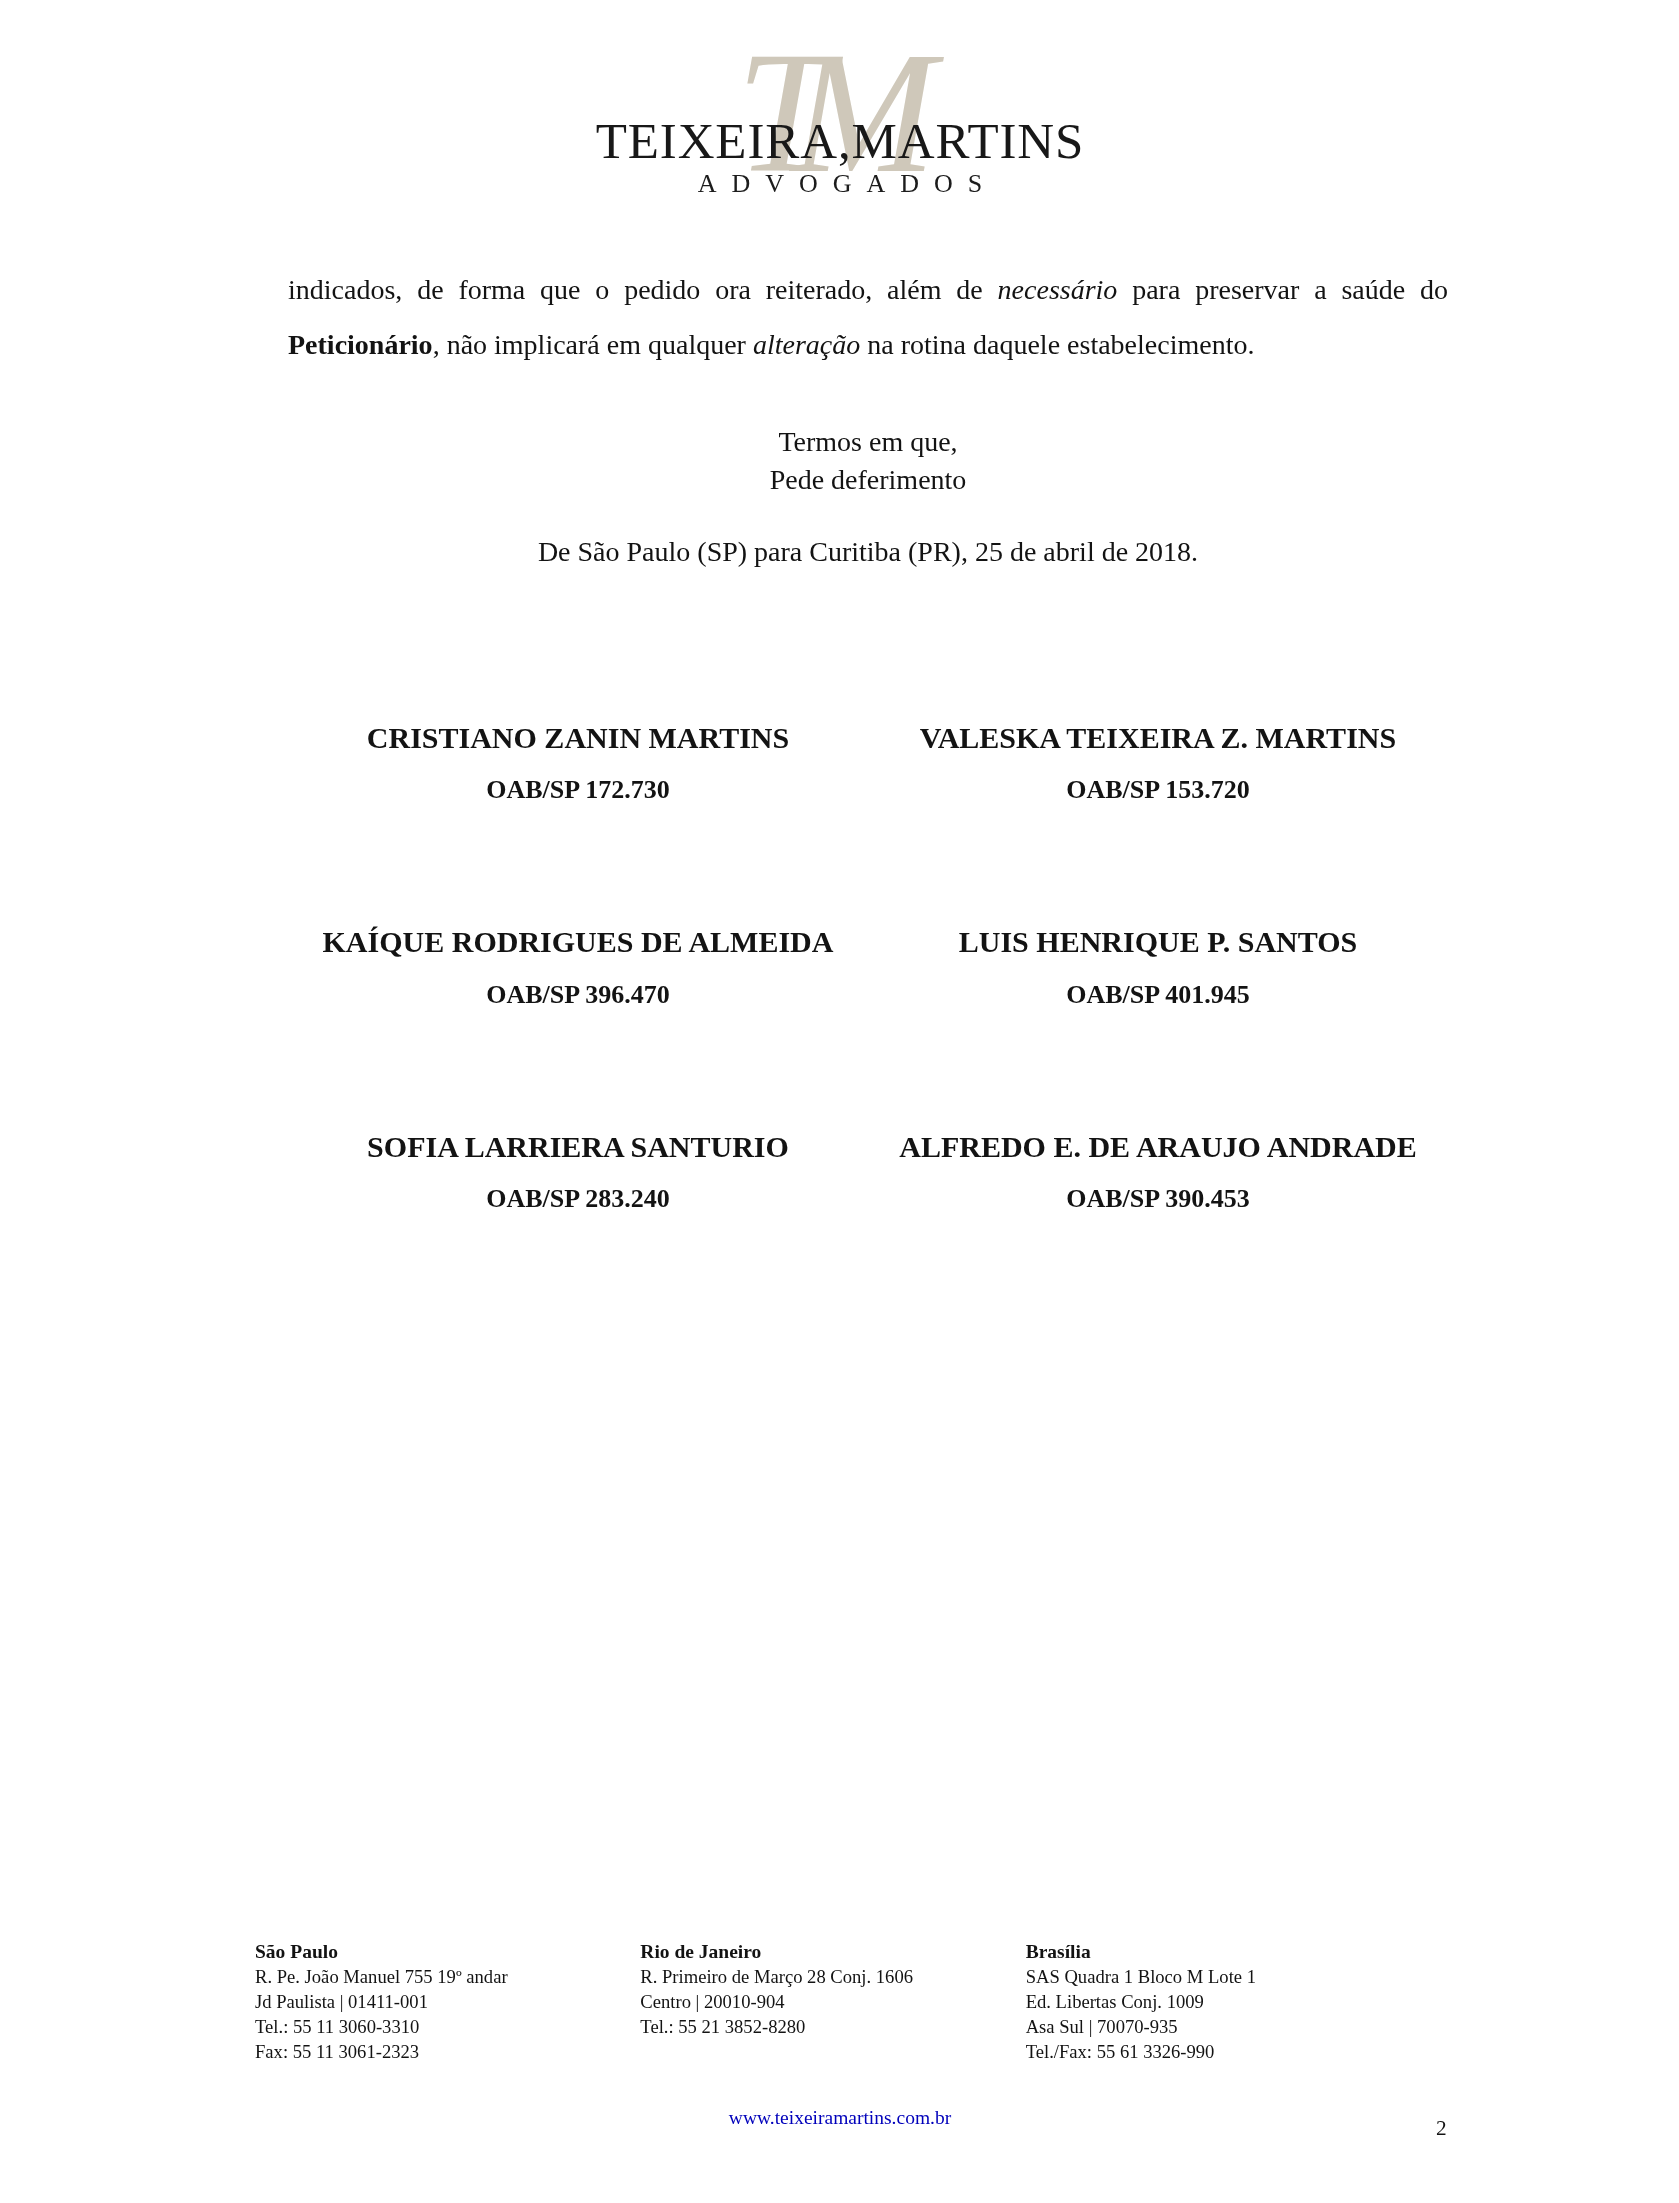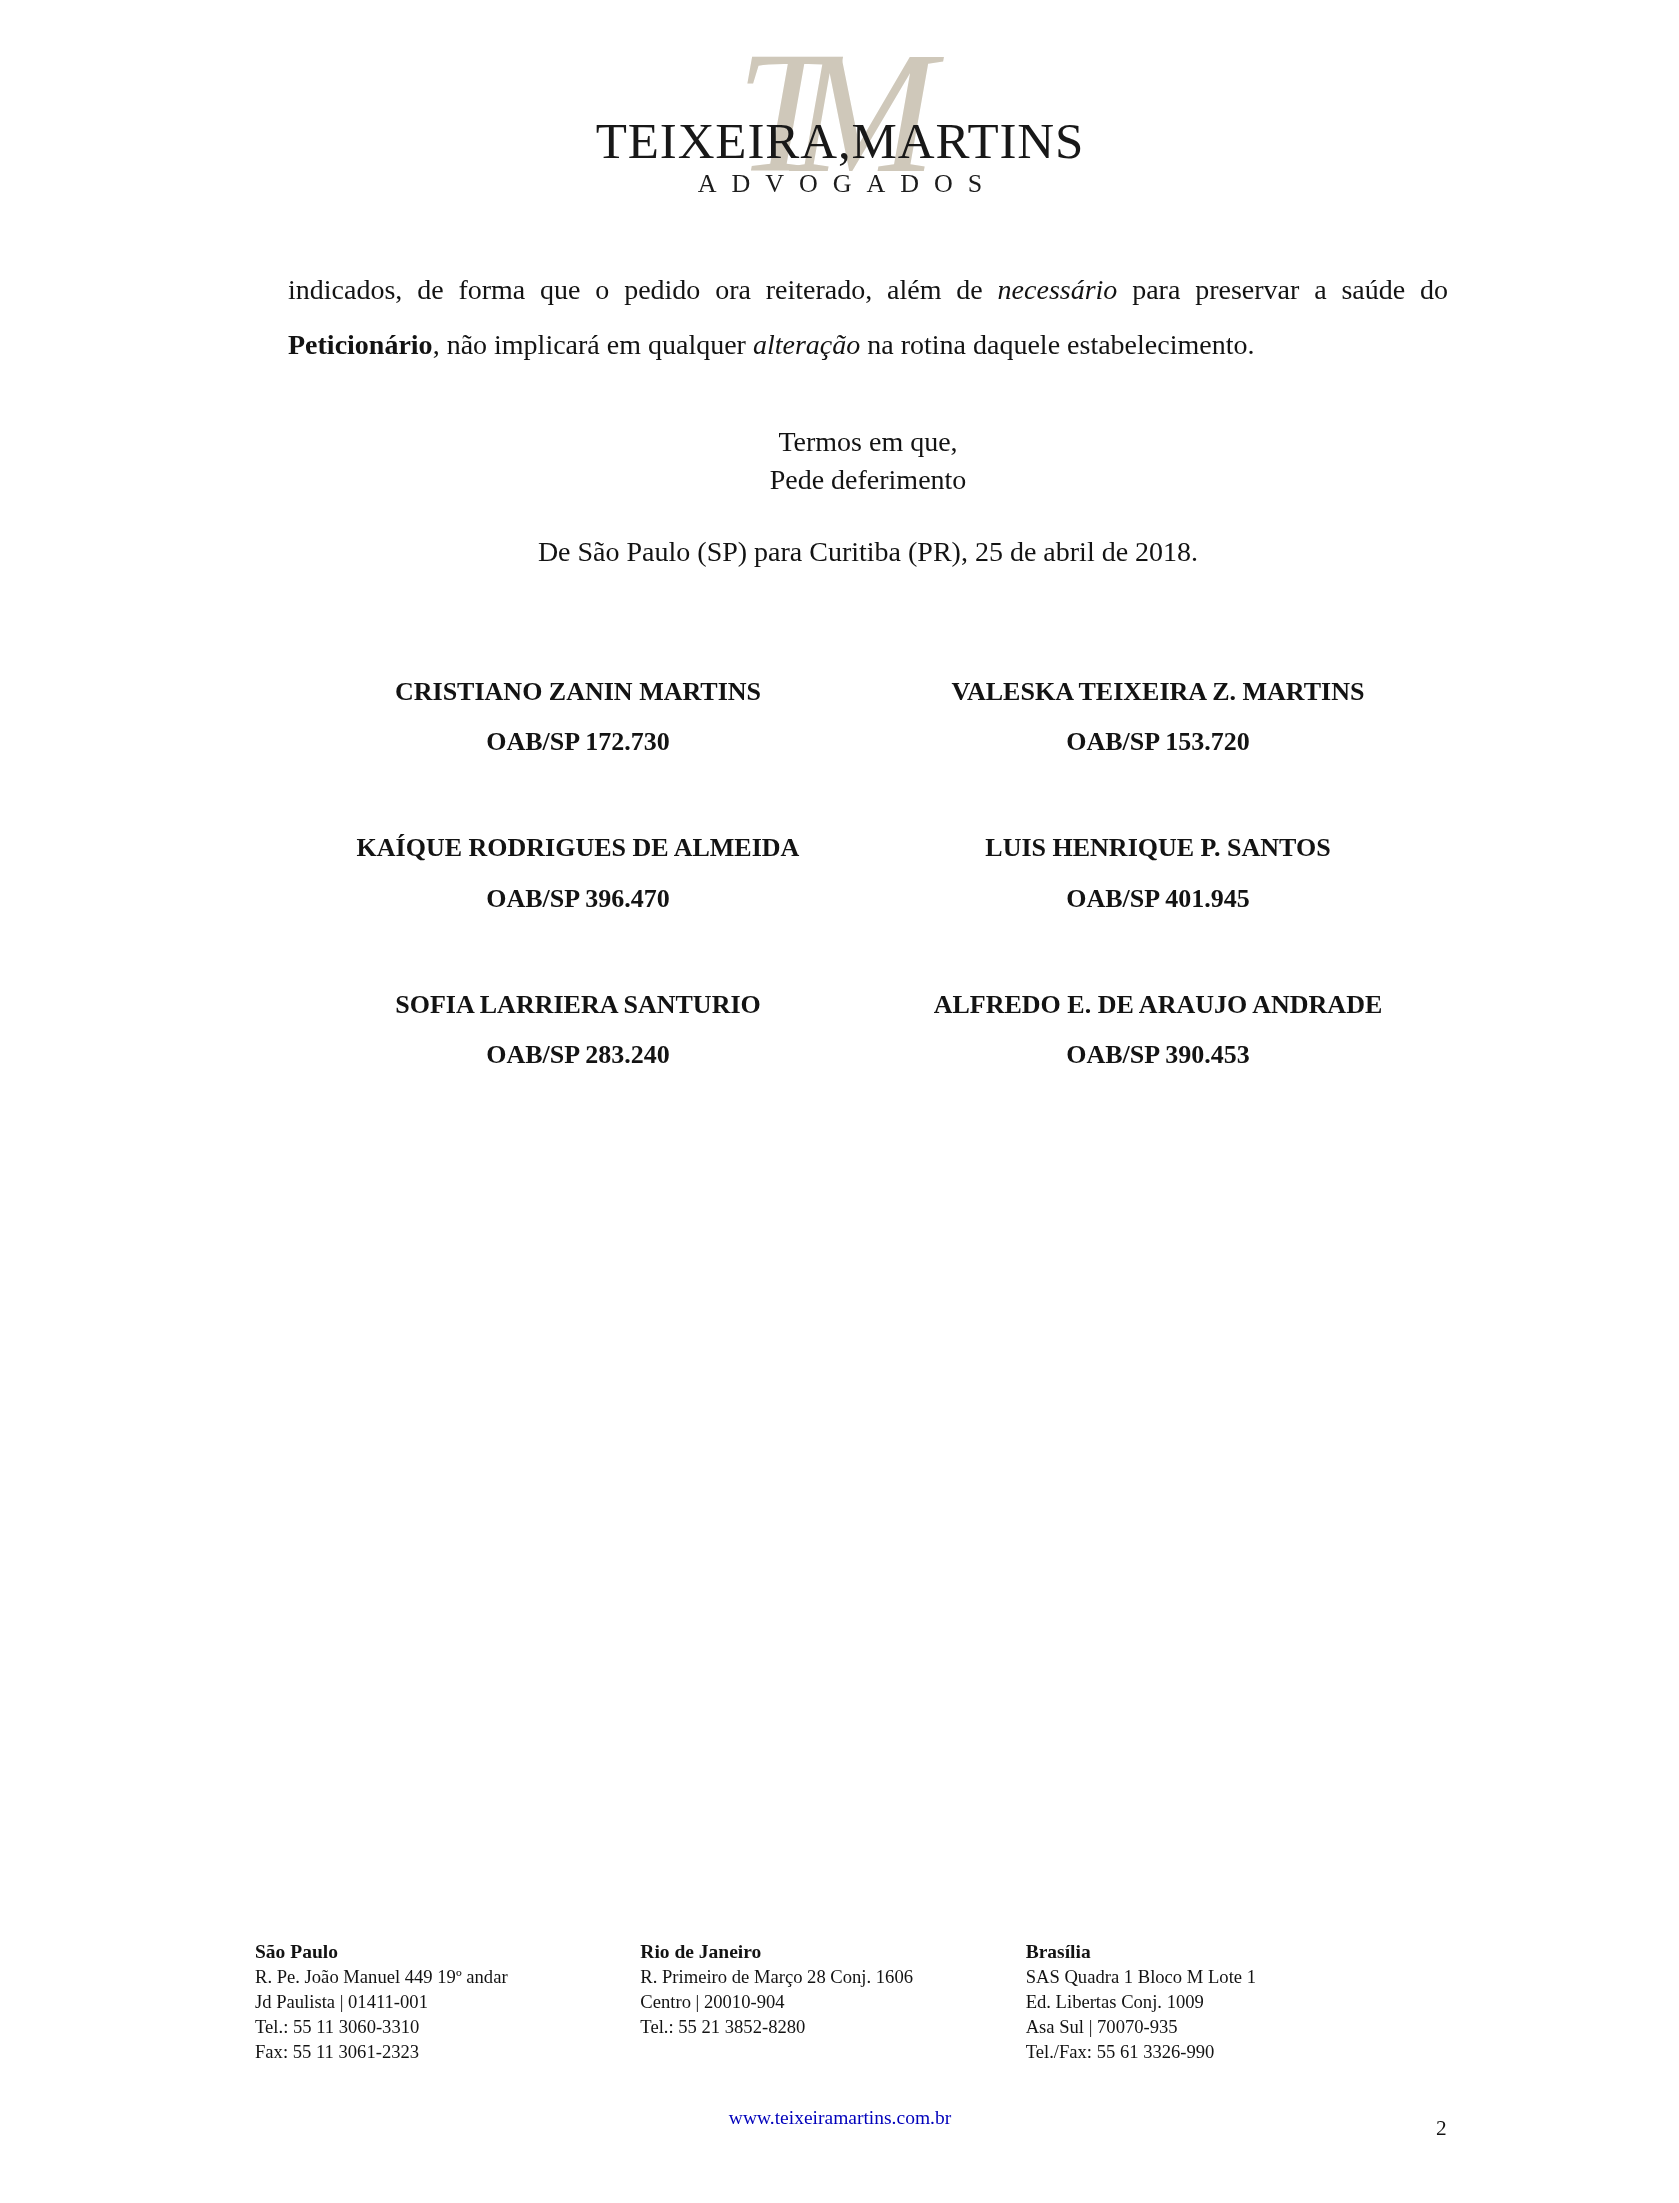--- a/index.html
+++ b/index.html
@@ -39,21 +39,21 @@
   .bd { font-weight:bold; }
 
   
   .closing { position:absolute; top:423px; left:288px; right:232px; text-align:center; font-size:28px; line-height:38px; }
   .dateline { position:absolute; top:536px; left:288px; right:232px; text-align:center; font-size:28px; }
 
   
   .signatures { position:absolute; top:677px; left:288px; right:232px; }
   .sig-row { display:flex; margin-bottom:76px; }
   .sig-cell { flex:1 1 0; text-align:center; }
-  .sig-name { font-size:26px; font-weight:bold; }
+  .sig-name { font-size:30px; font-weight:bold;margin-top:44px; }
   .sig-oab  { font-size:26px; font-weight:bold; margin-top:20.4px; }
 
   
   .offices { position:absolute; top:1939px; left:255px; right:269px; display:flex; text-align:left; font-size:18.6px; line-height:25px; }
   .office { flex:1 1 0; }
   .office-city { font-weight:bold; font-size:19.5px; }
   .website-row { position:absolute; top:2107px; left:0; right:0; text-align:center; font-size:19.5px; }
   .website-link { color:#0000bb; cursor:pointer; }
   .page-number { position:absolute; top:2116px; left:1436px; font-size:21.3px; }
 </style>
@@ -109,21 +109,21 @@
       <div class="sig-cell">
         <div class="sig-name">ALFREDO E. DE ARAUJO ANDRADE</div>
         <div class="sig-oab">OAB/SP 390.453</div>
       </div>
     </div>
   </div>
 
   <div class="offices">
     <div class="office">
       <div class="office-city">São Paulo</div>
-      <div>R. Pe. João Manuel  449 19º andar</div>
+      <div>R. Pe. João Manuel  755 19º andar</div>
       <div>Jd Paulista | 01411-001</div>
       <div>Tel.: 55 11 3060-3310</div>
       <div>Fax: 55 11 3061-2323</div>
     </div>
     <div class="office">
       <div class="office-city">Rio de Janeiro</div>
       <div>R. Primeiro de Março 28 Conj. 1606</div>
       <div>Centro |  20010-904</div>
       <div>Tel.: 55 21 3852-8280</div>
     </div>

